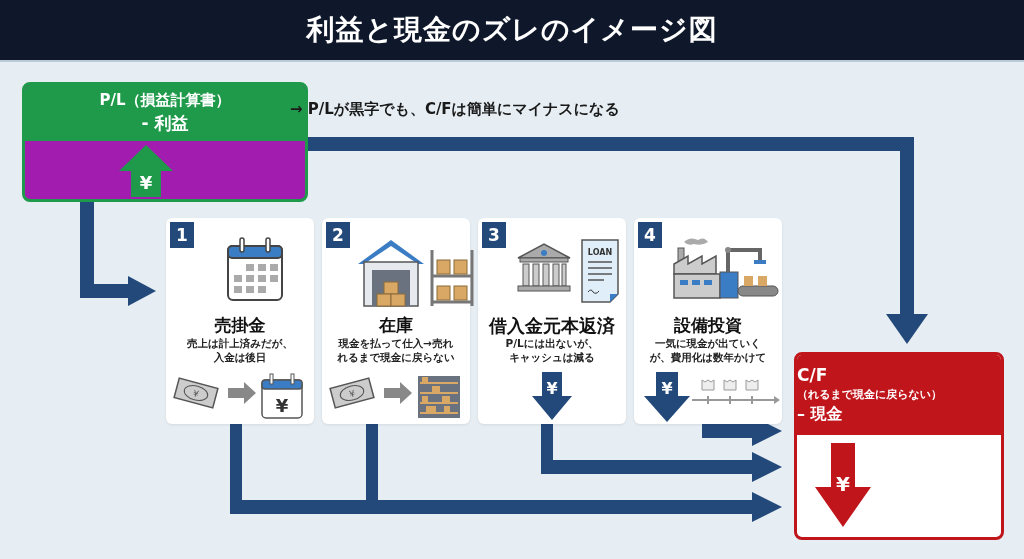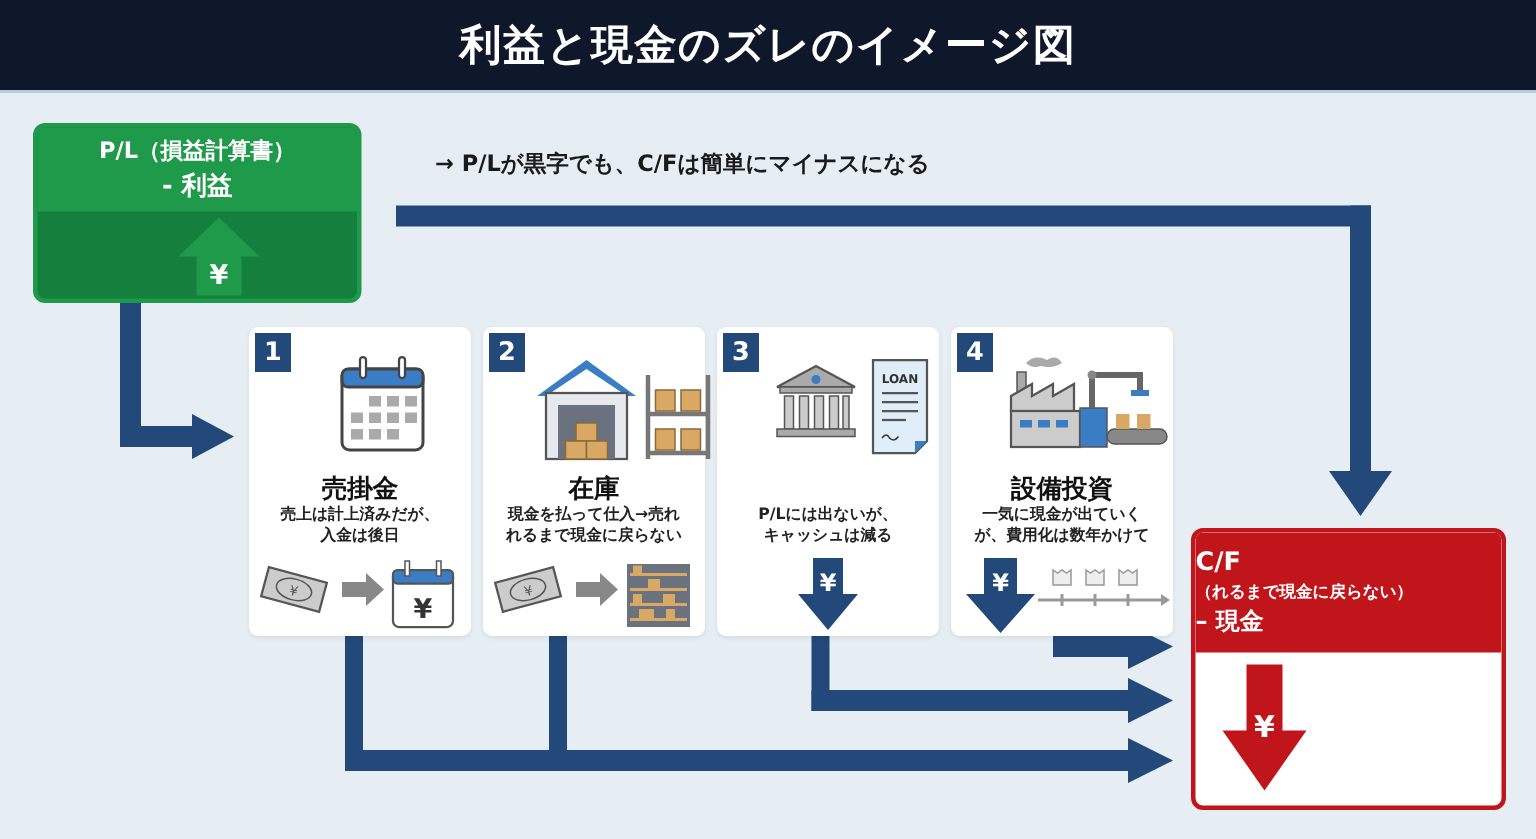--- a/index.html
+++ b/index.html
@@ -10,22 +10,22 @@
   }
   .header {
     position:absolute; left:0; top:0; width:1024px; height:60px;
     background:#0f172a; color:#fff;
     display:flex; align-items:center; justify-content:center;
     font-size:28px; font-weight:bold; letter-spacing:1px;
     border-bottom:2px solid #b9cbd8;
   }
   .flows { position:absolute; left:0; top:0; width:1024px; height:559px; }
   .pl-box {
-    position:absolute; left:22px; top:82px; width:219px; height:120px;
-    border:3px solid #1f9a4a; border-radius:8px; background:#15803d; overflow:hidden;
+    position:absolute; left:22px; top:82px; width:286px; height:120px;
+    border:3px solid #1f9a4a; border-radius:8px; background:#a21caf; overflow:hidden;
     box-sizing:border-box;
   }
   .pl-head {
     background:#1f9a4a; color:#fff; text-align:center; height:56px;
     display:flex; flex-direction:column; justify-content:center; font-weight:bold;
   }
   .pl-head .t1 { font-size:15px; }
   .pl-head .t2 { font-size:17px; margin-top:2px; }
   .pl-body { position:relative; height:60px; }
   .subtitle {
@@ -242,20 +242,21 @@
             <line x1="96" y1="34" x2="120" y2="34"></line>
             <line x1="96" y1="40" x2="120" y2="40"></line>
             <line x1="96" y1="46" x2="120" y2="46"></line>
             <line x1="96" y1="52" x2="112" y2="52"></line>
           </g>
         <path d="M96 64 q3 -4 5 0 q3 3 6 -1" stroke="#333" fill="none" stroke-width="1"></path>
       </g>
     </svg>
   </div>
   <div class="num">3</div>
+  <div class="ctitle" style="font-size:18px;">借入金元本返済</div>
   <div class="cdesc">
     <div>P/Lには出ないが、</div>
     <div>キャッシュは減る</div>
   </div>
   <div class="bottom">
     <svg width="148" height="55" viewBox="0 0 148 55">
       <polygon points="64,4 84,4 84,28 94,28 74,52 54,28 64,28" fill="#23497a"></polygon>
       <text x="74" y="26" text-anchor="middle" font-size="16" font-weight="bold" fill="#fff" font-family="DejaVu Sans, sans-serif">¥</text>
     </svg>
   </div>

